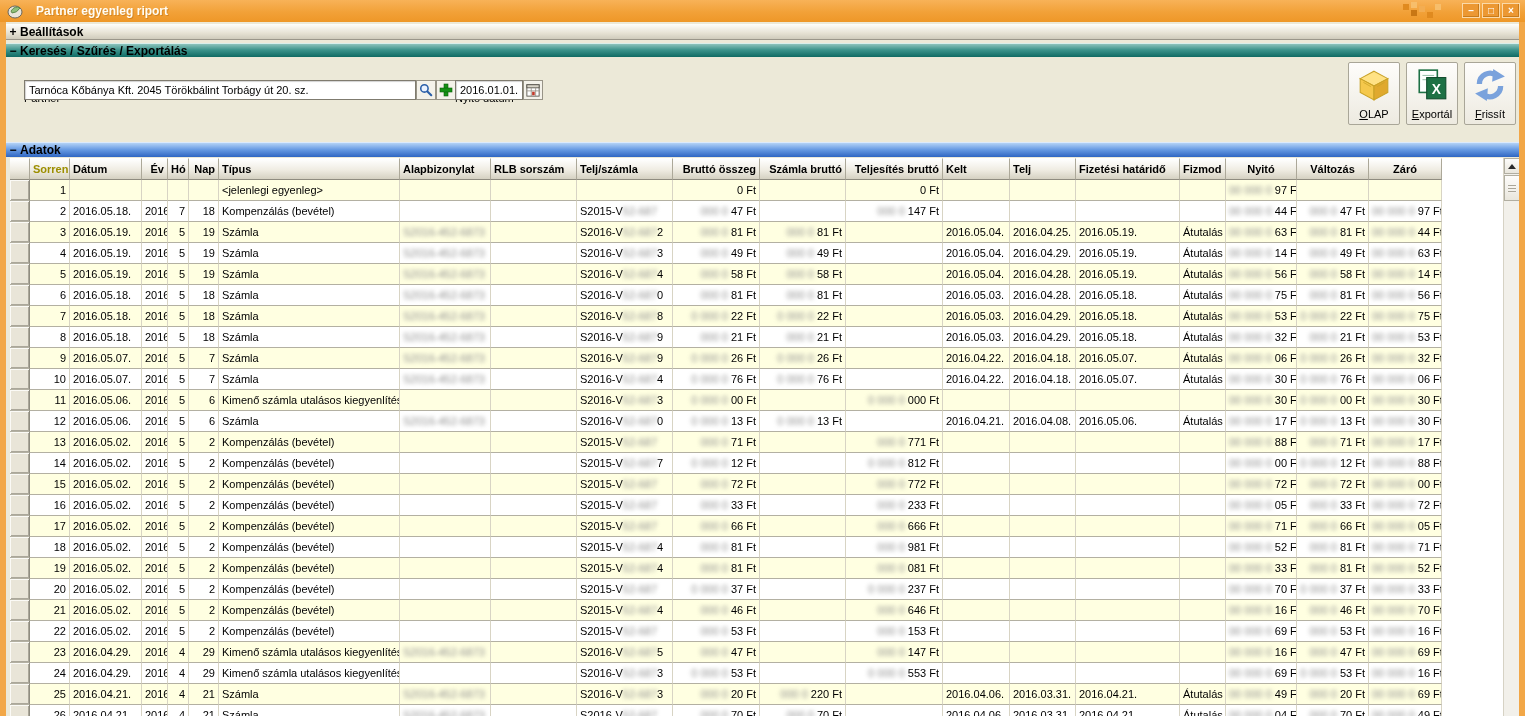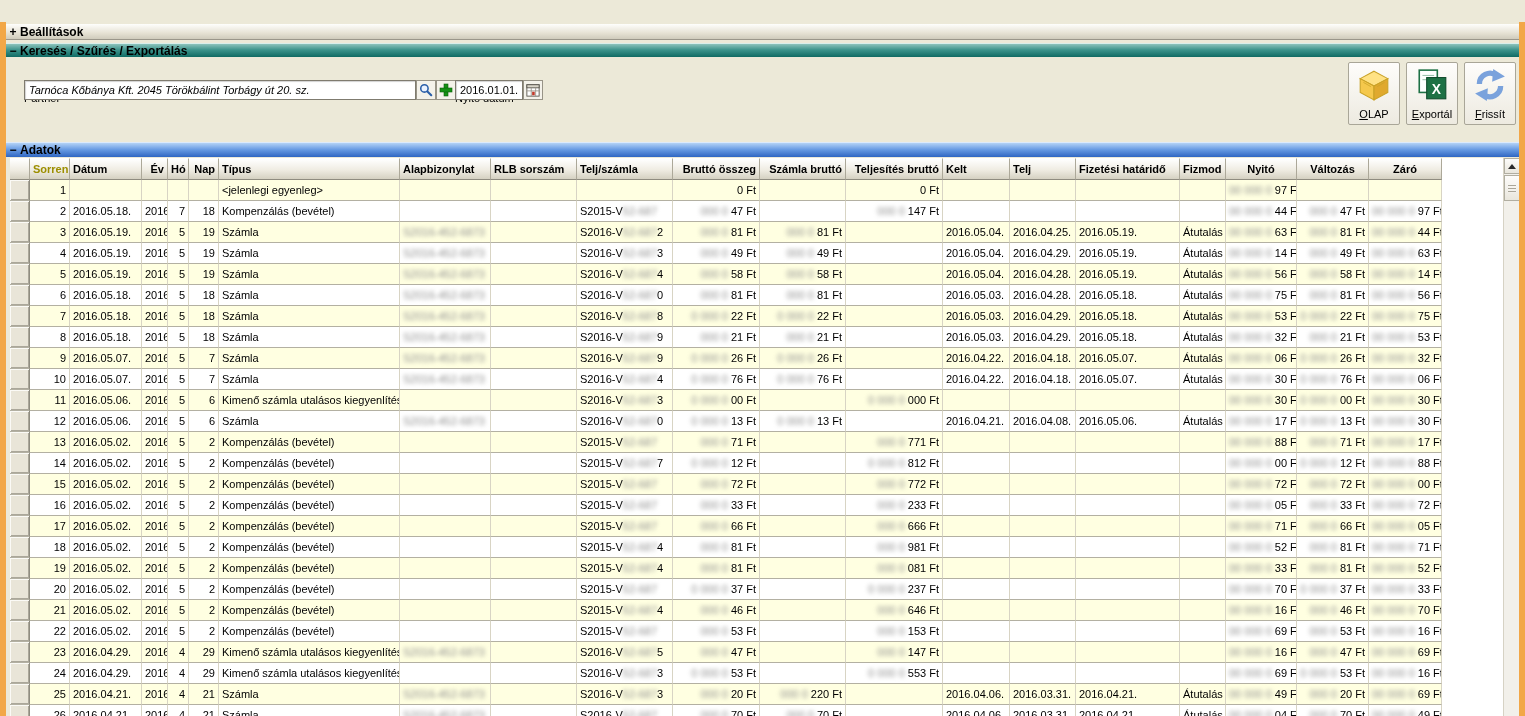--- a/index.html
+++ b/index.html
@@ -90,37 +90,59 @@
   .sc-thumb { width:16px; height:26px; margin-top:1px; background:linear-gradient(180deg,#FDFCFA,#E9E6DC);
     border:1px solid #B1AEA1; display:flex; flex-direction:column; align-items:center;
     justify-content:center; gap:2px; }
   .sc-thumb i { width:8px; height:1px; background:#A9A598; box-shadow:0 0 0 .2px #fff; }
 </style>
 </head>
 <body>
 
 <div class="window">
 
+  <div class="titlebar">
+    <span class="app-icon">
+      <svg width="18" height="18" viewBox="0 0 18 18">
+        <ellipse cx="9" cy="10" rx="7" ry="6" fill="#E8E4DA" stroke="#6B675C"></ellipse>
+        <path d="M5 9 Q9 3 14 6 Q11 11 6 11 Z" fill="#8FBF7A" stroke="#4E7A3E" stroke-width="0.8"></path>
+      </svg>
+    </span>
+    <span class="title">Partner egyenleg riport</span>
+    <span class="deco">
+      <i style="left:2px;top:3px;background:#E08A1F"></i>
+      <i style="left:10px;top:1px;background:#F7BE6B"></i>
+      <i style="left:10px;top:9px;background:#C97714"></i>
+      <i style="left:18px;top:5px;background:#F3AD52"></i>
+      <i style="left:26px;top:11px;background:#E08A1F"></i>
+      <i style="left:34px;top:3px;background:#F7BE6B"></i>
+    </span>
+    <span class="winbtns">
+      <span class="wbtn">–</span>
+      <span class="wbtn">□</span>
+      <span class="wbtn">×</span>
+    </span>
+  </div>
 
   <div class="frame-l"></div>
   <div class="frame-r"></div>
 
   <div class="bar bar-beall">
     <span class="collapse">+</span>
     <span>Beállítások</span>
   </div>
   <div class="bar bar-keres">
     <span class="collapse">−</span>
     <span>Keresés / Szűrés / Exportálás</span>
   </div>
 
   <div class="filter-panel">
     <span class="flabel" style="left:18px;top:7px">Partner</span>
     <div class="inputrow" style="left:18px;top:23px">
-      <input class="txt" style="width: 392px; font-style: italic;" value="Tarnóca Kőbánya Kft. 2045 Törökbálint Torbágy út 20. sz.">
+      <input class="txt" style="width: 392px;" value="Tarnóca Kőbánya Kft. 2045 Törökbálint Torbágy út 20. sz.">
       <button class="mini">
         <svg width="14" height="14" viewBox="0 0 16 16">
           <circle cx="6.2" cy="6.2" r="4.2" fill="#EAF2FF" stroke="#2B5FA8" stroke-width="1.8"></circle>
           <line x1="9.6" y1="9.6" x2="14" y2="14" stroke="#2B5FA8" stroke-width="2.4" stroke-linecap="round"></line>
         </svg>
       </button>
       <button class="mini">
         <svg width="14" height="14" viewBox="0 0 14 14">
           <rect x="5" y="1" width="4" height="12" fill="#149114" stroke="#0A5E0A" stroke-width="0.6"></rect>
           <rect x="1" y="5" width="12" height="4" fill="#149114" stroke="#0A5E0A" stroke-width="0.6"></rect>

